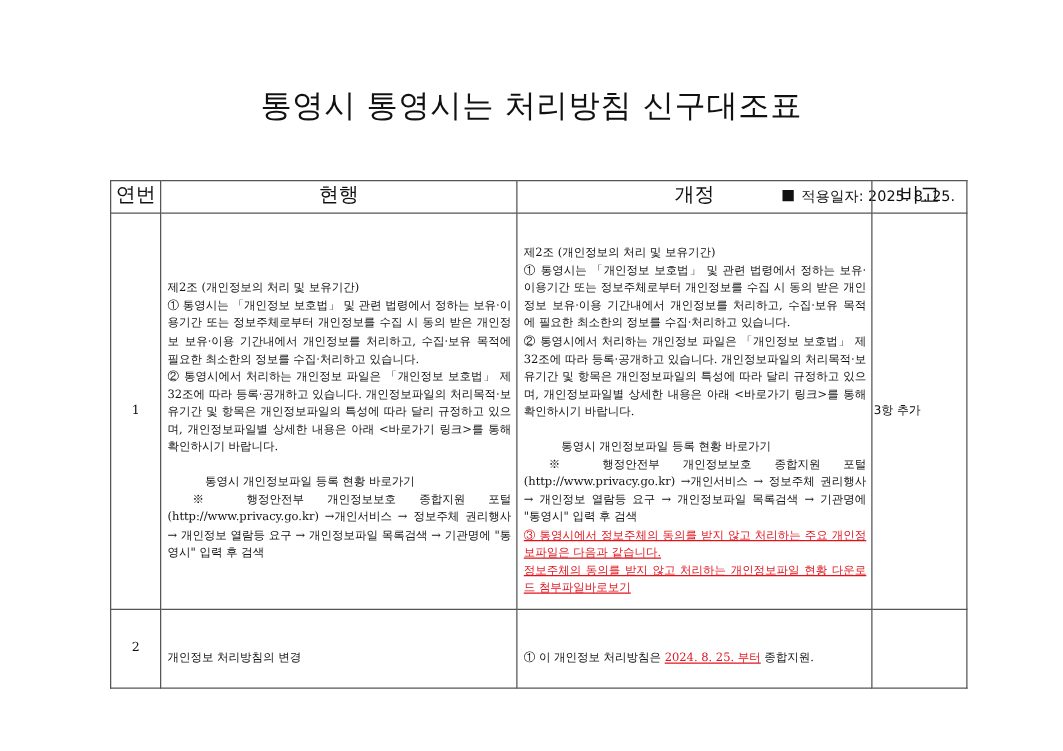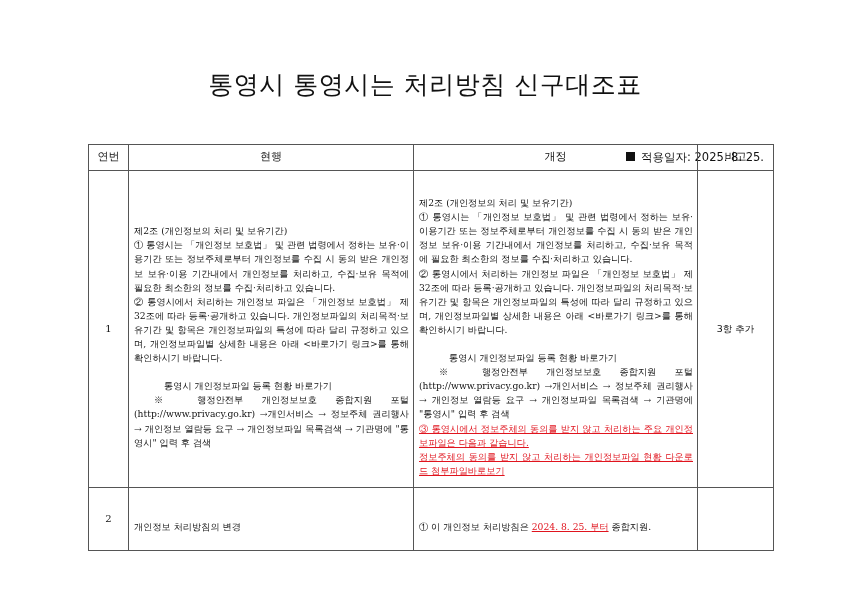--- a/index.html
+++ b/index.html
@@ -13,24 +13,24 @@
     font-family:"DejaVu Sans", sans-serif; font-size:11.5px; color:#111;margin-top:32px;
   }
   .date-line .sq { display:inline-block; width:9px; height:9px; background:#111; margin-right:6px; vertical-align:0px; }
   table.cmp {
     position:absolute; left:88px; top:144px; width:685px;
     border-collapse:collapse; table-layout:fixed;
     font-family:"DejaVu Serif", serif; font-size:9.2px; line-height:14.1px;
   }
   table.cmp td, table.cmp th { border:1px solid #555; vertical-align:middle; }
   table.cmp th {
-    height:23px; font-weight:normal; font-family:Liberation Mono, monospace; font-size:11px; text-align:center;
+    height:23px; font-weight:normal; font-family:Liberation Serif, serif; font-size:16px; text-align:center;
   }
   .c-no { width:40px; text-align:center; font-size:10px; }
-  .c-note { width:76px; text-align:center; font-family:"DejaVu Sans", sans-serif; font-size:9.5px; }
+  .c-note { width:76px; text-align:left; font-family:"DejaVu Sans", sans-serif; font-size:9.5px; }
   td.body { vertical-align:top; padding:18px 4px 2px 5px; text-align:justify; }
   td.body p { margin:0; }
   .indent1 { padding-left:30px; }
   .red { color:#e0141e;text-decoration:underline; }
   .row1 td { height:296px; }
   .row2 td { height:42px; }
   td.mid { vertical-align:middle; }
   .gap { height:14px; }
 </style>
 </head>

